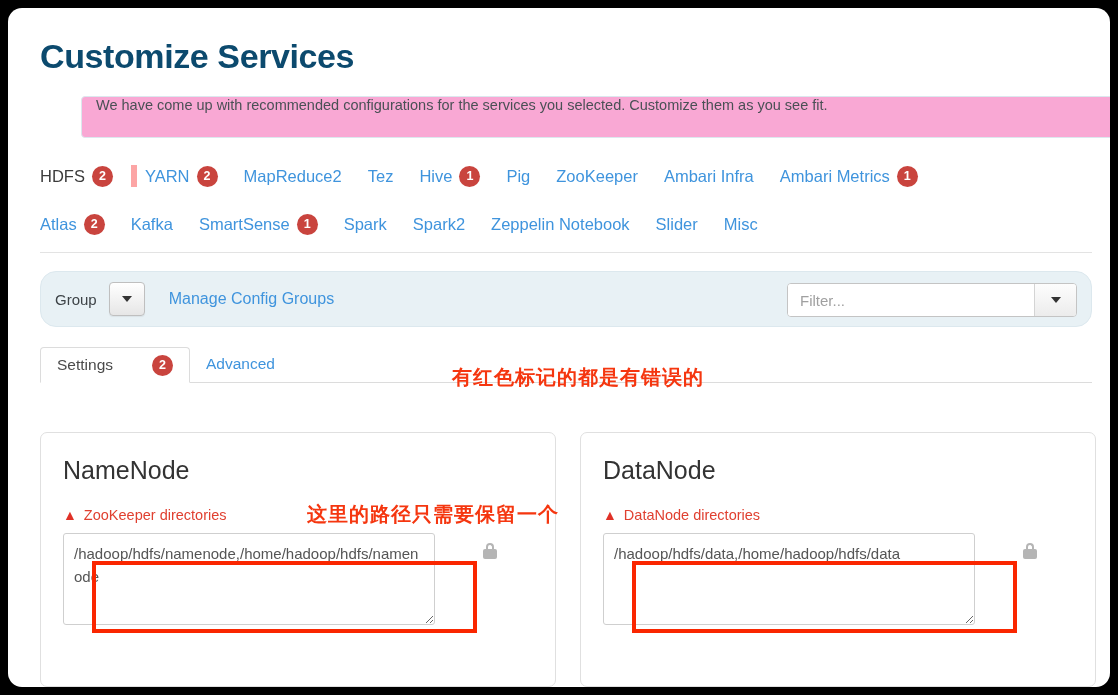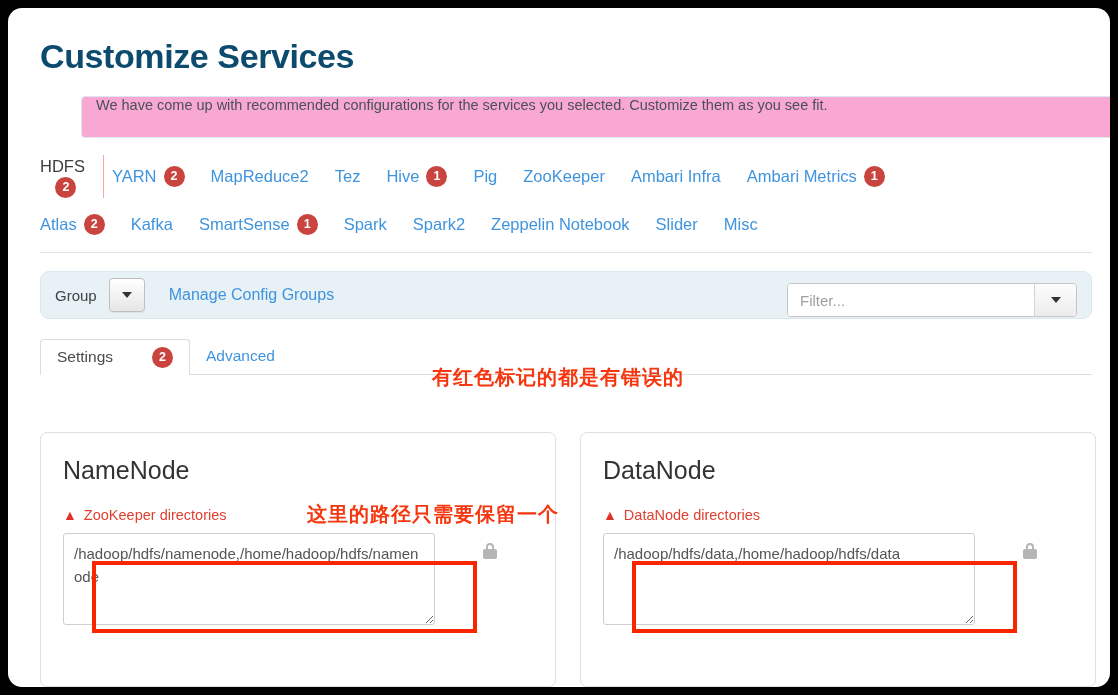--- a/index.html
+++ b/index.html
@@ -78,22 +78,21 @@
     font-size: 16.5px;
     color: #3f94dd;
     cursor: pointer;
     margin-right: 26px;
     line-height: 22px;
   }
   .svc.active {
     color: #3b3b3b;
     padding-right: 18px;
     margin-right: 8px;
-    border-right: 1px solid #fca5a5;
-    flex-direction: column;
+    border-right: 6px solid #fca5a5;
   }
   .badge {
     display: inline-flex;
     align-items: center;
     justify-content: center;
     min-width: 21px;
     height: 21px;
     padding: 0 6px;
     margin-left: 7px;
     border-radius: 11px;
@@ -101,24 +100,24 @@
     color: #fff;
     font-size: 12.5px;
     font-weight: bold;
     line-height: 1;
   }
 
   
   .group-bar {
     margin-top: 18px;
     width: 1052px;
-    height: 48px;
+    height: 56px;
     background: #e8f1f5;
     border: 1px solid #dce8ee;
-    border-radius: 9px;
+    border-radius: 16px;
     display: flex;
     align-items: center;
     padding: 8px 14px;
     position: relative;
   }
   .group-label {
     font-size: 15px;
     color: #3d4347;
     margin-right: 12px;
   }
@@ -224,21 +223,21 @@
   
   .annot {
     position: absolute;
     color: #f5360f;
     font-size: 20px;
     font-weight: bold;
     letter-spacing: 1px;
     white-space: nowrap;
     font-family: "DejaVu Sans", sans-serif;
   }
-  #annot-errors { left: 392px; top: 344px; }
+  #annot-errors { left: 412px; top: 344px; }
   #annot-paths  { left: 267px; top: 481px; }
 
   
   .panels {
     position: absolute;
     left: 0px;
     top: 412px;
     width: 1056px;
     display: flex;
     gap: 24px;

